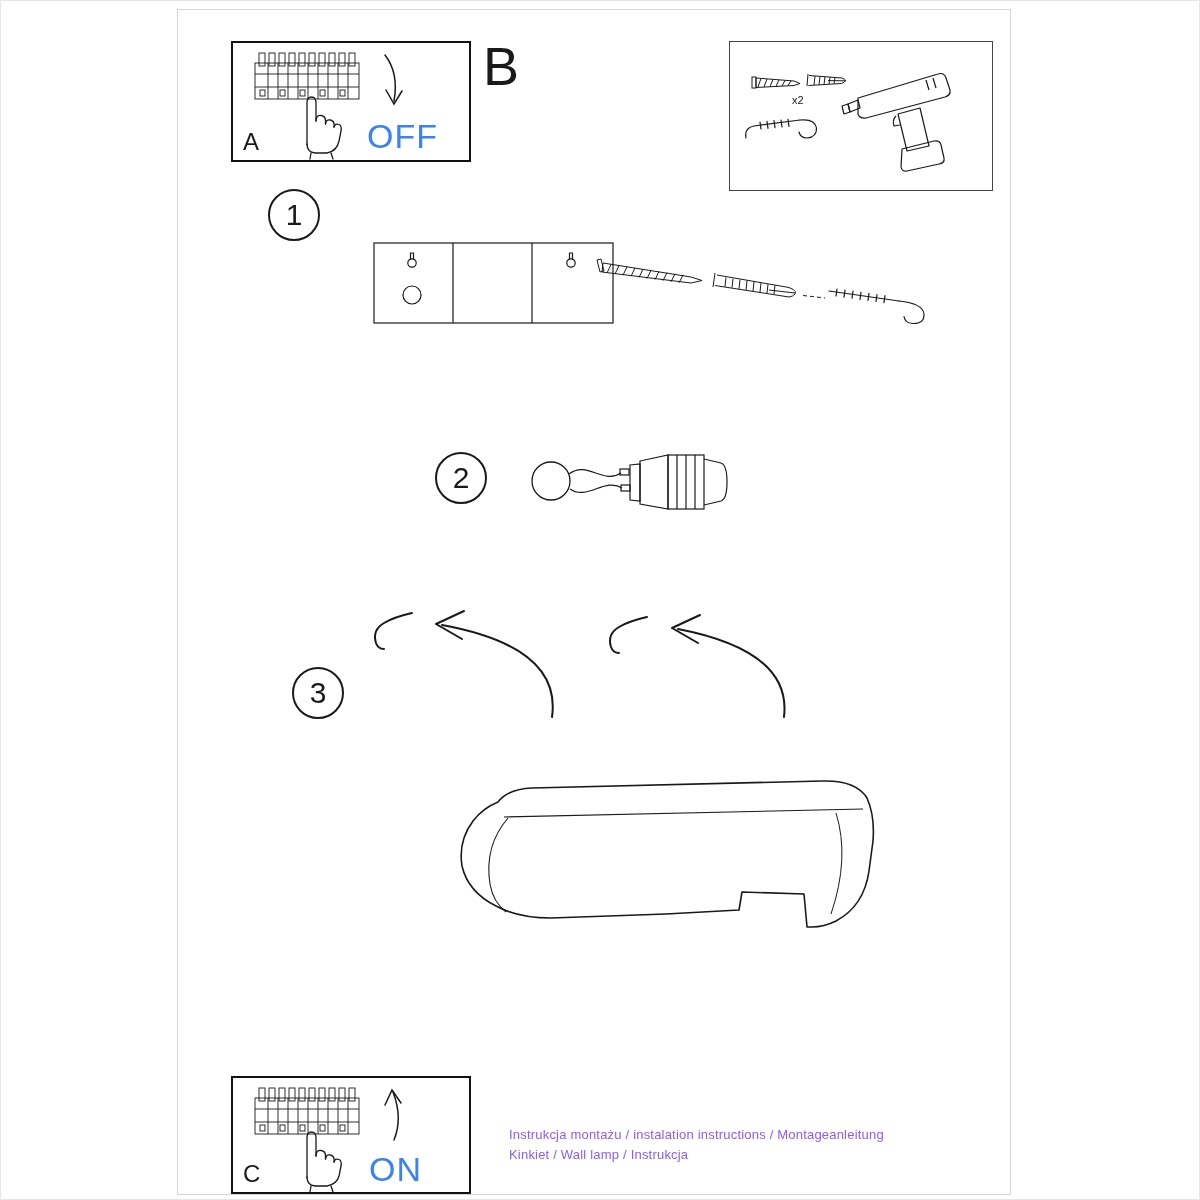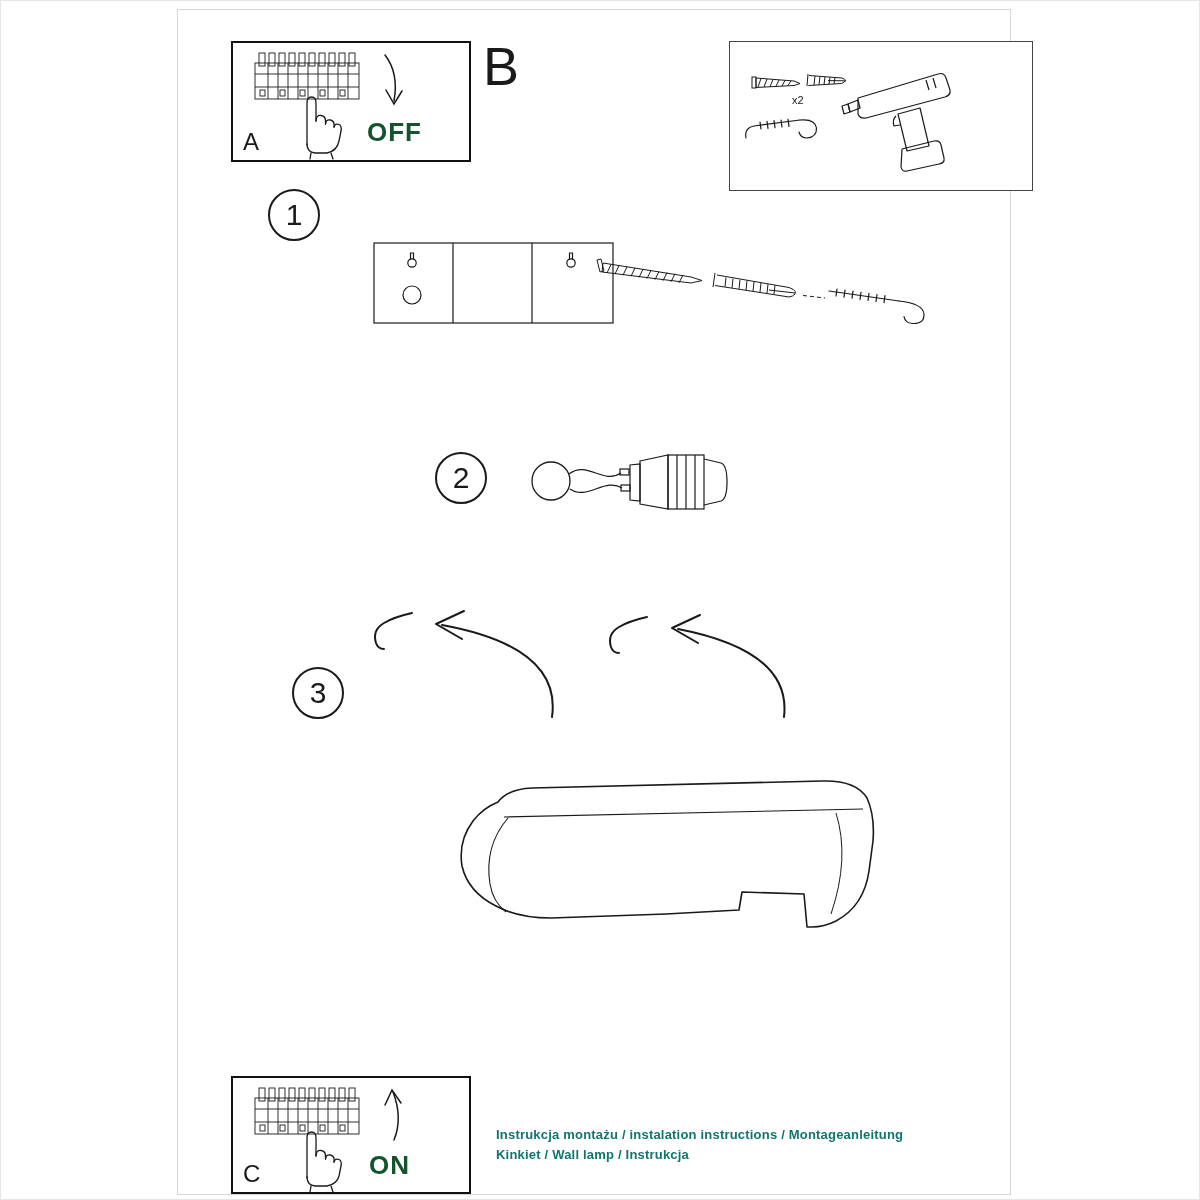--- a/index.html
+++ b/index.html
@@ -6,28 +6,28 @@
   .sheet{
     position:relative;width:1200px;height:1200px;background:#ffffff;
     font-family:"Liberation Sans", sans-serif;color:#1a1a1a;overflow:hidden;
     border:1px solid #e6e6e6;box-sizing:border-box;
   }
   .page-edge{position:absolute;left:176px;top:8px;width:832px;height:1184px;border:1px solid #d6d6d6;}
   .frame{position:absolute;box-sizing:border-box;background:#fff;}
   .frame.thick{border:2px solid #111;}
   .frame.thin{border:1px solid #444;}
   .corner-letter{position:absolute;left:10px;bottom:4px;font-size:24px;color:#1a1a1a;}
-  .state-text{position:absolute;font-size:26px;letter-spacing:1px;color:#14532d;font-weight:bold;}
+  .state-text{position:absolute;font-size:34px;letter-spacing:1px;color:#3b82f6;}
   .big-letter{position:absolute;left:482px;top:34px;font-size:54px;font-weight:400;color:#1a1a1a;}
   .step-circle{
     position:absolute;width:48px;height:48px;border:2px solid #1a1a1a;border-radius:50%;
     display:flex;align-items:center;justify-content:center;font-size:30px;color:#1a1a1a;background:#fff;
   }
   .qty{position:absolute;font-size:11px;color:#1a1a1a;}
-  .footer-text{position:absolute;left:495px;font-size:13px;color:#0f766e;letter-spacing:.2px;font-weight:bold;}
+  .footer-text{position:absolute;left:508px;font-size:13px;color:#8b5cf6;letter-spacing:.2px;}
   svg{position:absolute;overflow:visible;}
 </style>
 </head>
 <body>
 
 <div class="sheet">
   <div class="page-edge"></div>
 
   <div class="frame thick" style="left:230px;top:40px;width:240px;height:121px;">
     <svg width="236" height="117" viewBox="0 0 236 117">
@@ -71,21 +71,21 @@
         <path d="M 4 0 Q 18 18 13 46"></path>
         <path d="M 5 35 L 13 49 L 21 36"></path>
       </g>
     </svg>
     <div class="corner-letter">A</div>
     <div class="state-text" style="left:134px;top:74px;">OFF</div>
   </div>
 
   <div class="big-letter">B</div>
 
-  <div class="frame thin" style="left:728px;top:40px;width:304px;height:150px;">
+  <div class="frame thin" style="left:728px;top:40px;width:264px;height:150px;">
     <svg width="275" height="148" viewBox="0 0 275 148">
       <g fill="none" stroke="#1a1a1a" stroke-width="1">
         <rect x="22" y="35" width="4" height="11"></rect>
         <path d="M 26 36 L 64 39 L 70 41.5 L 64 43.5 L 26 45.5 Z"></path>
         <line x1="31" y1="36.5" x2="28" y2="45"></line>
           <line x1="37" y1="37" x2="34" y2="45"></line>
           <line x1="43" y1="37.5" x2="40" y2="44.6"></line>
           <line x1="49" y1="38" x2="46" y2="44.2"></line>
           <line x1="55" y1="38.4" x2="52" y2="44"></line>
           <line x1="61" y1="38.8" x2="58" y2="43.6"></line>

